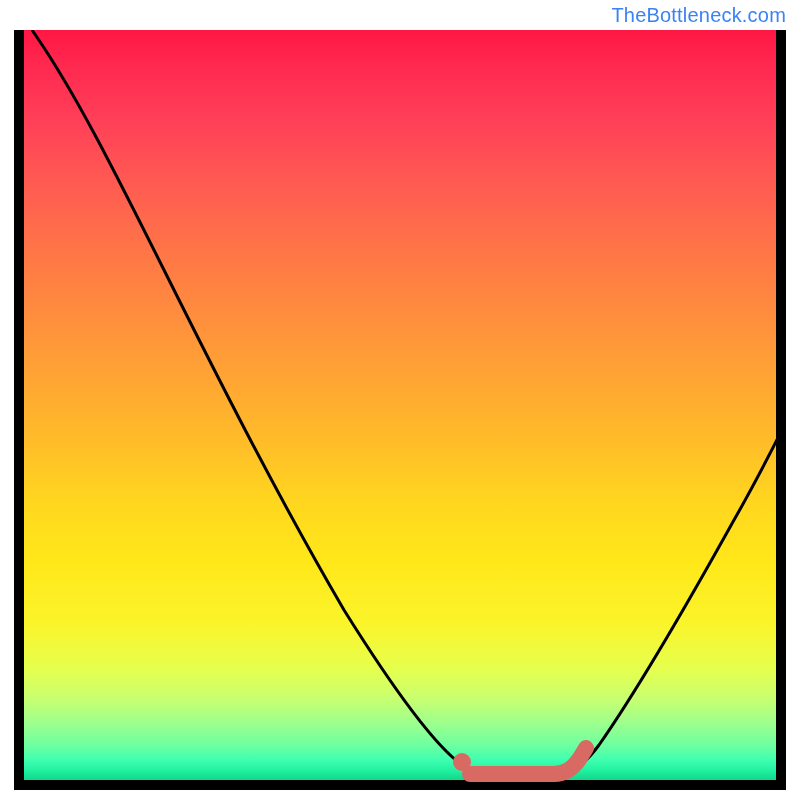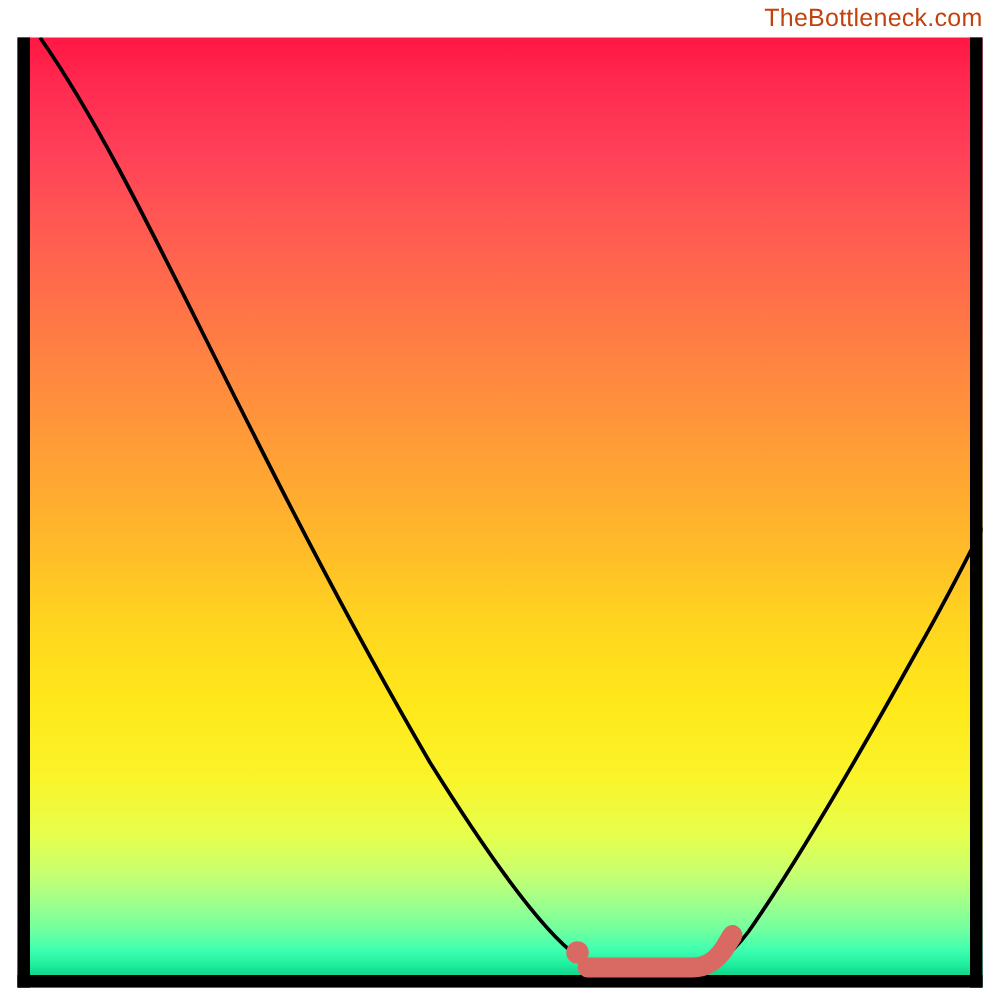--- a/index.html
+++ b/index.html
@@ -11,21 +11,21 @@
   .container {
     width: 800px;
     height: 800px;
     position: relative;
   }
   .attribution {
     position: absolute;
     top: 4px;
     right: 14px;
     font-size: 20px;
-    color: #c2410c;
+    color: #3b82f6;
     font-weight: 400;
     letter-spacing: 0.2px;
   }
   .chart {
     position: absolute;
     top: 30px;
     left: 14px;
     width: 772px;
     height: 760px;
   }

